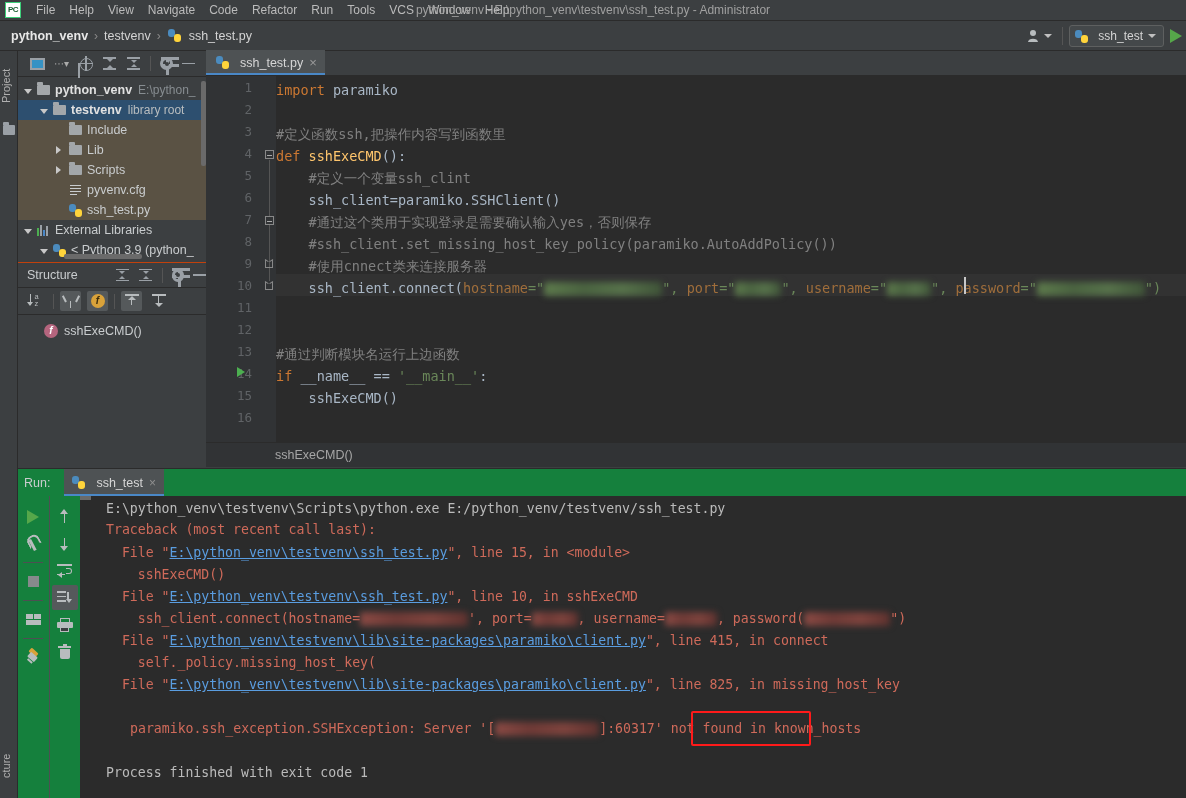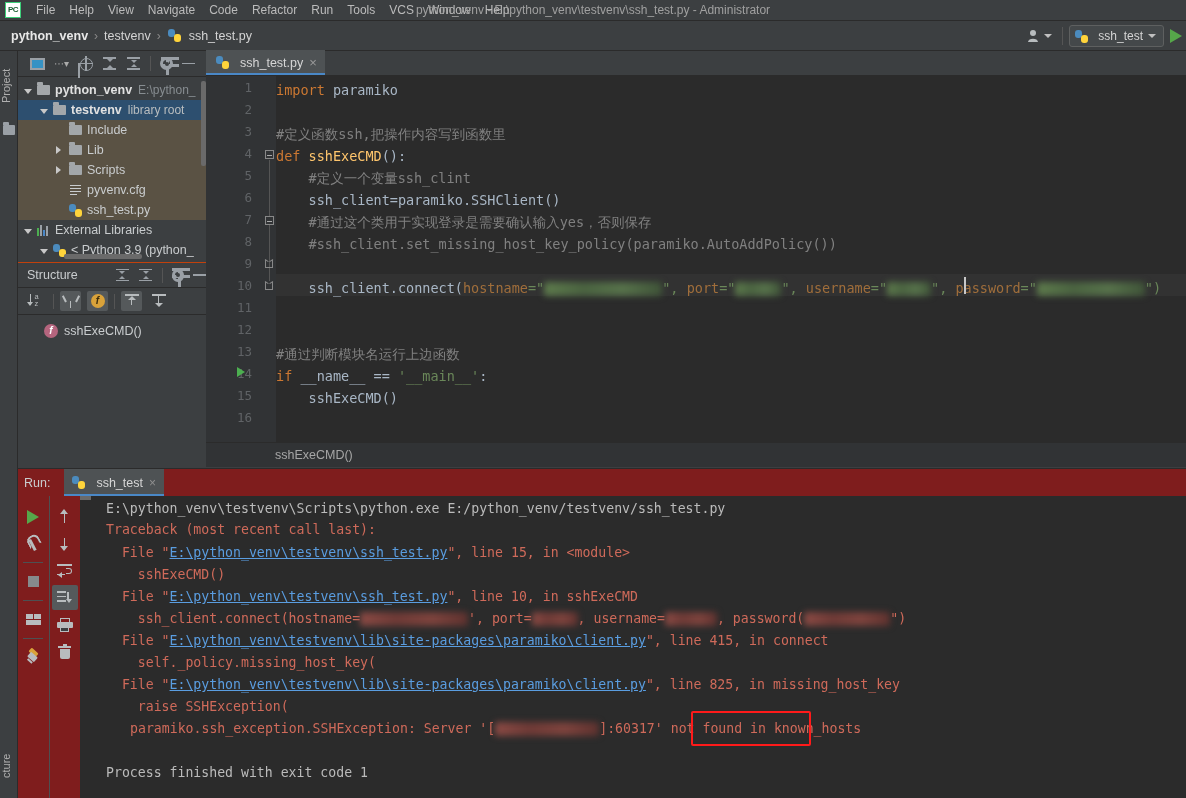--- a/index.html
+++ b/index.html
@@ -326,21 +326,21 @@
   .breadcrumb-bar {
     position: absolute; left: 0; bottom: 0; width: 980px; height: 25px;
     background: #313335; border-top: 1px solid #2b2b2b;
     display: flex; align-items: center; padding-left: 69px;
   }
   .bc-text { font-size: 12.5px; color: #a6a6a6; }
 
   
   .run-panel {
     position: absolute; left: 18px; top: 468px; width: 1168px; height: 330px;
-    background: #7f1d1d; border-top: 1px solid #2b2b2b;
+    background: #15803d; border-top: 1px solid #2b2b2b;
   }
   .run-head { height: 27px; display: flex; align-items: center; }
   .run-label { font-size: 12.5px; color: #c9ccce; margin-left: 6px; margin-right: 14px; }
   .run-tab {
     height: 27px; display: flex; align-items: center; gap: 6px;
     padding: 0 8px 0 8px; background: #4e5254; position: relative;
   }
   .run-tab .ulbar { position: absolute; left: 0; bottom: 0; width: 100%; height: 2.5px; background: #4a88c7; }
   .run-tab-label { font-size: 12.5px; color: #d6d6d6; }
   .run-tab-close { font-size: 12px; color: #8f8f8f; }
@@ -708,20 +708,21 @@
       </div>
 
       <div class="code-body">
         <div class="cline" style="top:3px;"><span class="k">import</span><span class="p"> paramiko</span></div>
         <div class="cline" style="top:47px;"><span class="cm">#定义函数ssh,把操作内容写到函数里</span></div>
         <div class="cline" style="top:69px;"><span class="k">def</span><span class="p"> </span><span class="fn">sshExeCMD</span><span class="p">():</span></div>
         <div class="cline" style="top:113px;"><span class="p">    ssh_client=paramiko.SSHClient()</span></div>
         <div class="cline" style="top:91px;"><span class="cm">    #定义一个变量ssh_clint</span></div>
         <div class="cline" style="top:135px;"><span class="cm">    #通过这个类用于实现登录是需要确认输入yes，否则保存</span></div>
         <div class="cline" style="top:157px;"><span class="cm">    #ssh_client.set_missing_host_key_policy(paramiko.AutoAddPolicy())</span></div>
+        <div class="cline" style="top:179px;"><span class="cm">    #使用cnnect类来连接服务器</span></div>
         <div class="cline" style="top:201px;"><span class="p">    ssh_client.connect(</span><span class="kw-arg">hostname</span><span class="s">="</span><span class="blur green" style="width:118px;"></span><span class="s">", </span><span class="kw-arg">port</span><span class="s">="</span><span class="blur green" style="width:46px;"></span><span class="s">", </span><span class="kw-arg">username</span><span class="s">="</span><span class="blur green" style="width:44px;"></span><span class="s">", </span><span class="kw-arg">password</span><span class="s">="</span><span class="blur green" style="width:108px;"></span><span class="s">")</span></div>
         <div class="cline" style="top:267px;"><span class="cm">#通过判断模块名运行上边函数</span></div>
         <div class="cline" style="top:289px;"><span class="k">if</span><span class="p"> __name__ == </span><span class="s">'__main__'</span><span class="p">:</span></div>
         <div class="cline" style="top:311px;"><span class="p">    sshExeCMD()</span></div>
       </div>
       <div class="cur-caret" style="left:758px;top:201px;"></div>
     </div>
 
     <div class="breadcrumb-bar">
       <span class="bc-text">sshExeCMD()</span>
@@ -831,21 +832,20 @@
       <div class="oline" style="top:90px;"><span class="err">  File "</span><span class="lnk">E:\python_venv\testvenv\ssh_test.py</span><span class="err">", line 10, in sshExeCMD</span></div>
 
       <div class="oline" style="top:112px;"><span class="err">    ssh_client.connect(hostname=</span><span class="blur-r" style="width:108px;"></span><span class="err">', port=</span><span class="blur-r" style="width:46px;"></span><span class="err">, username=</span><span class="blur-r" style="width:52px;"></span><span class="err">, password(</span><span class="blur-r" style="width:86px;"></span><span class="err">")</span></div>
 
       <div class="oline" style="top:134px;"><span class="err">  File "</span><span class="lnk">E:\python_venv\testvenv\lib\site-packages\paramiko\client.py</span><span class="err">", line 415, in connect</span></div>
 
       <div class="oline err" style="top:156px;">    self._policy.missing_host_key(</div>
 
       <div class="oline" style="top:178px;"><span class="err">  File "</span><span class="lnk">E:\python_venv\testvenv\lib\site-packages\paramiko\client.py</span><span class="err">", line 825, in missing_host_key</span></div>
 
-      <div class="oline err" style="top:200px;">    raise SSHException(</div>
 
       <div class="oline" style="top:222px;margin-left:24px;"><span class="err">paramiko.ssh_exception.SSHException: Server '[</span><span class="blur-r" style="width:104px;"></span><span class="err">]:60317' not found in </span><span class="err">known_hosts</span></div>
 
       <div class="oline" style="top:266px;">Process finished with exit code 1</div>
     </div>
 
     <div class="rbox" style="left:673px; top:242px; width:120px; height:35px;"></div>
   </div>
 
 </div>

